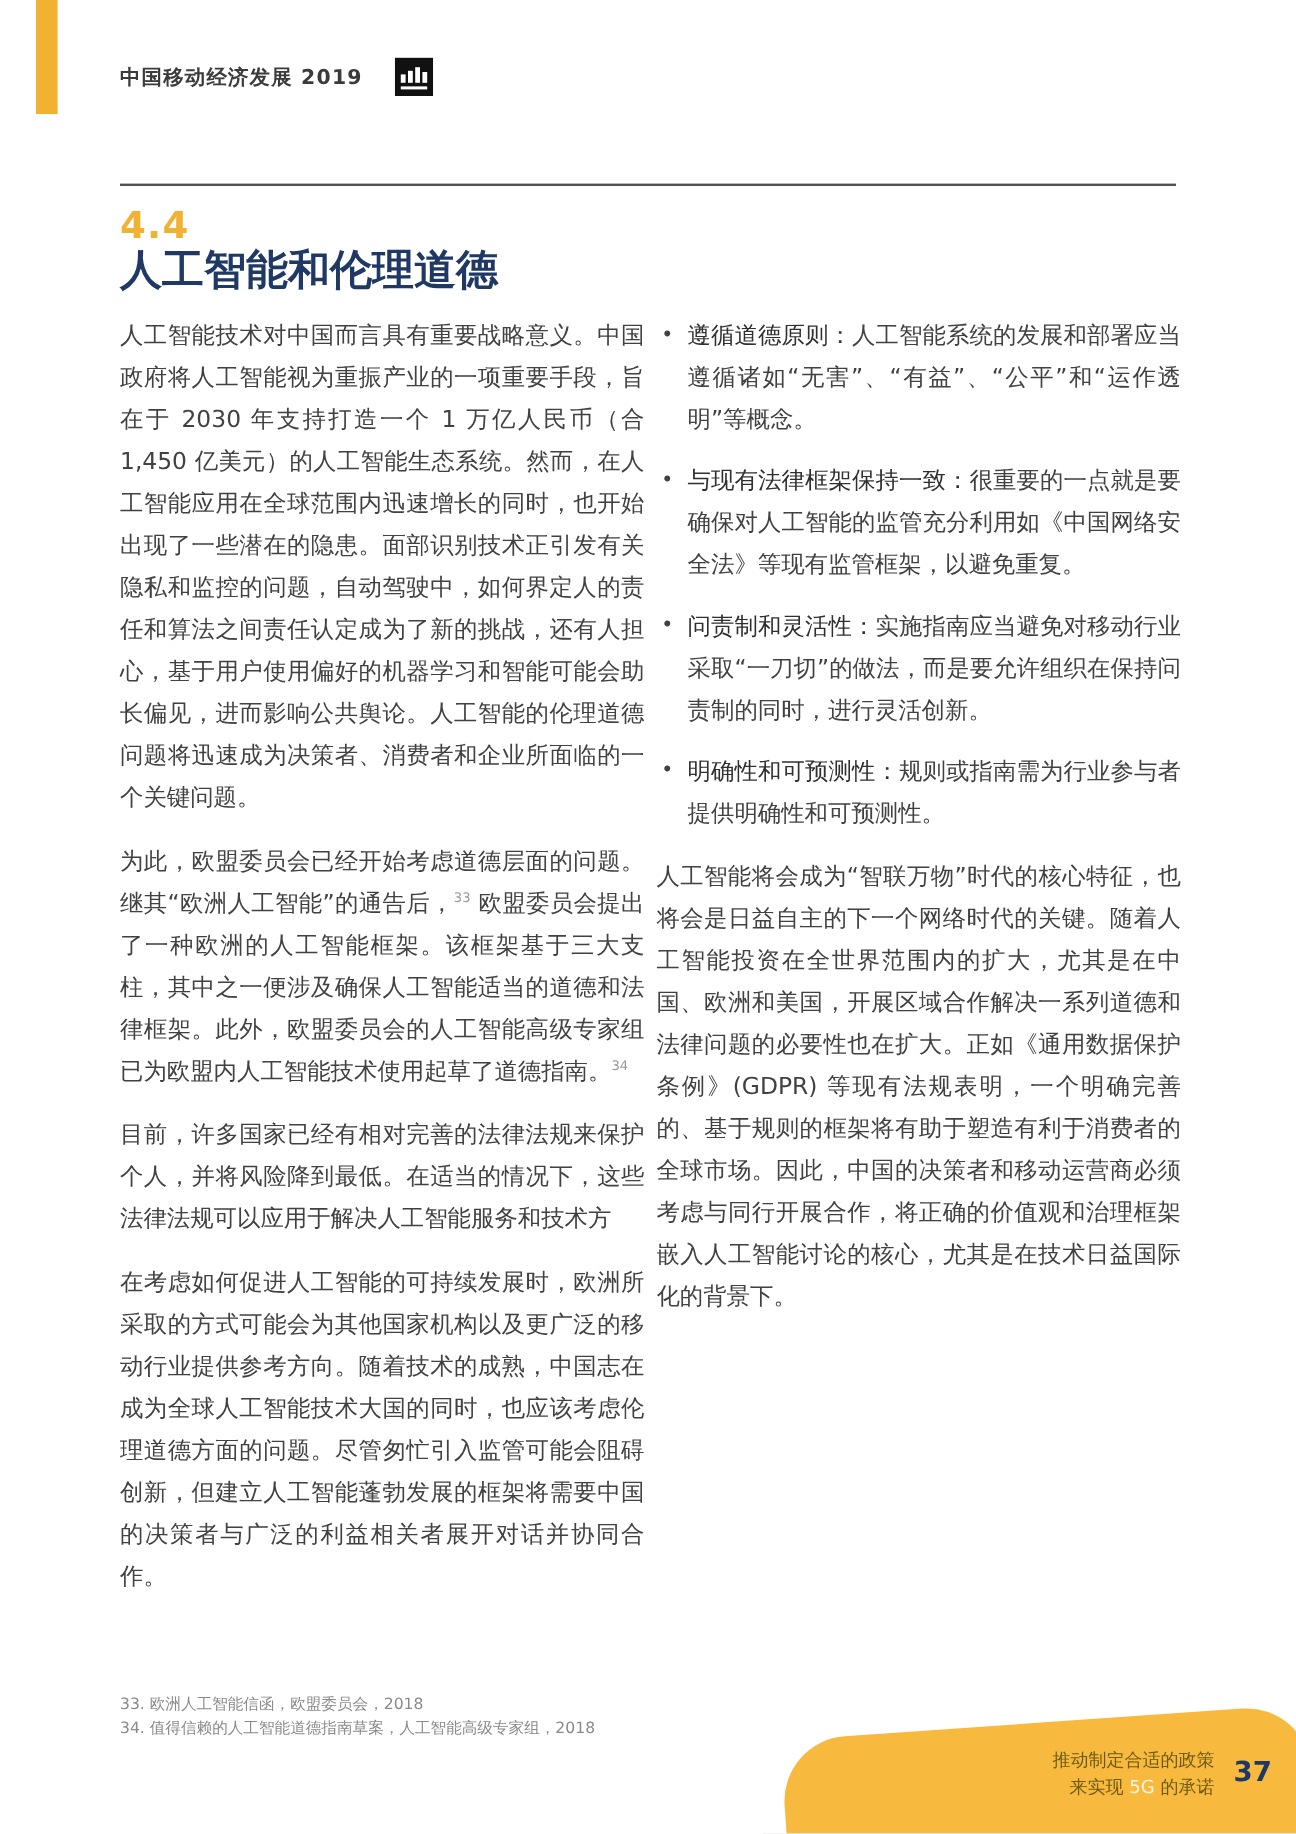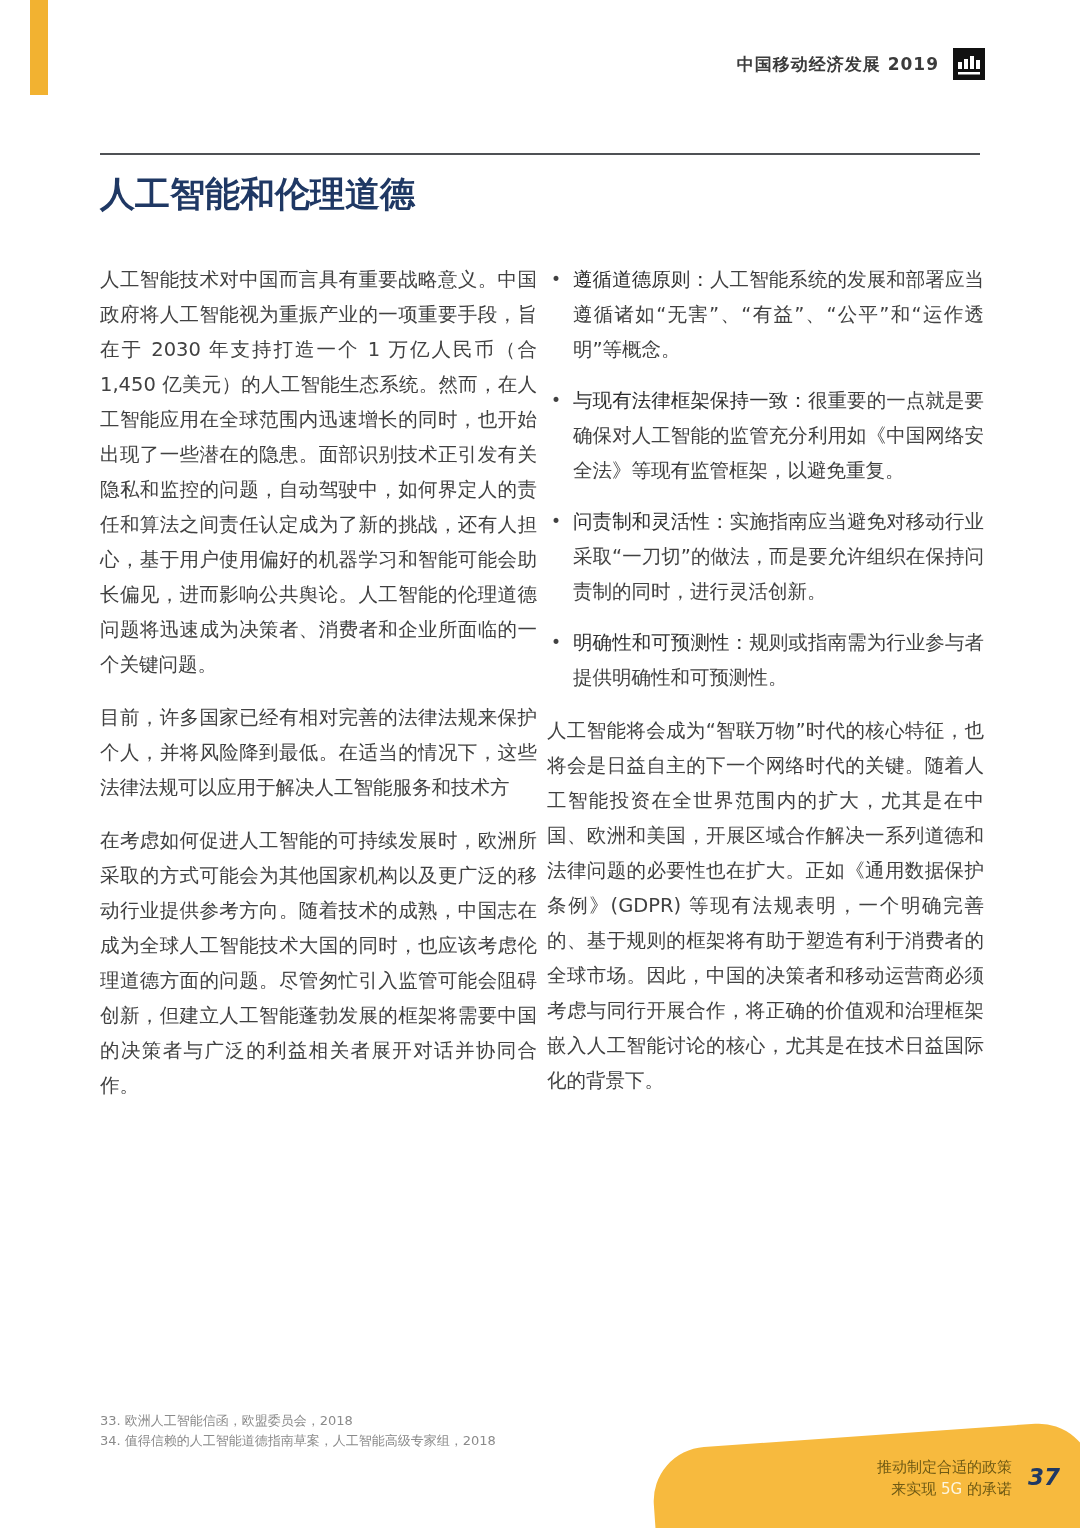--- a/index.html
+++ b/index.html
@@ -13,21 +13,21 @@
     color:var(--body-text,#414141);
   }
   
   .edge-bar{
     position:absolute;left:30px;top:0;width:18px;height:95px;
     background:var(--accent-yellow,#F2B231);
   }
   
   .header{
     position:absolute;top:48px;left:100px;right:95px;
-    display:flex;align-items:center;justify-content:flex-end;gap:14px;
+    display:flex;align-items:center;justify-content:flex-start;gap:27px;
   }
   .report-title{
     font-size:17px;font-weight:600;color:#3b3b3b;letter-spacing:1px;
   }
   .logo{width:32px;height:32px;display:block;}
   
   .rule{
     position:absolute;left:100px;top:153px;width:880px;height:2px;
     background:#4f5155;border:none;margin:0;
   }
@@ -67,21 +67,21 @@
     transform:rotate(-4deg);
   }
   .tagline{
     position:absolute;right:68px;top:1456px;width:260px;
     text-align:right;font-size:15px;line-height:22px;font-weight:400;
     color:#6F5A14;z-index:2;
   }
   .tagline .hl{color:#fdf6e0;}
   .pagenum{
     position:absolute;left:1028px;top:1464px;z-index:3;
-    font-size:23px;font-weight:bold;color:var(--heading-navy,#1F3864);font-style:italic;
+    font-size:23px;font-weight:bold;color:var(--heading-navy,#1F3864);
   }
 </style>
 </head>
 <body>
 
 <div class="page">
 
   <div class="edge-bar"></div>
 
   <div class="header">
@@ -92,27 +92,29 @@
       <rect x="11" y="11" width="4" height="10" fill="#ffffff"></rect>
       <rect x="17" y="8" width="4" height="13" fill="#ffffff"></rect>
       <rect x="23" y="12" width="4" height="9" fill="#ffffff"></rect>
       <rect x="5" y="24" width="22" height="2.5" fill="#ffffff"></rect>
     </svg>
   </div>
 
   <hr class="rule">
 
   <div class="section-head">
+    <div class="sec-num">4.4</div>
     <h1 class="sec-title">人工智能和伦理道德</h1>
   </div>
 
   <div class="columns">
 
     <div class="col">
       <p>人工智能技术对中国而言具有重要战略意义。中国政府将人工智能视为重振产业的一项重要手段，旨在于 2030 年支持打造一个 1 万亿人民币（合 1,450 亿美元）的人工智能生态系统。然而，在人工智能应用在全球范围内迅速增长的同时，也开始出现了一些潜在的隐患。面部识别技术正引发有关隐私和监控的问题，自动驾驶中，如何界定人的责任和算法之间责任认定成为了新的挑战，还有人担心，基于用户使用偏好的机器学习和智能可能会助长偏见，进而影响公共舆论。人工智能的伦理道德问题将迅速成为决策者、消费者和企业所面临的一个关键问题。</p>
+      <p><span>为此，欧盟委员会已经开始考虑道德层面的问题。继其“欧洲人工智能”的通告后，</span><sup class="ref">33</sup><span> 欧盟委员会提出了一种欧洲的人工智能框架。该框架基于三大支柱，其中之一便涉及确保人工智能适当的道德和法律框架。此外，欧盟委员会的人工智能高级专家组已为欧盟内人工智能技术使用起草了道德指南。</span><sup class="ref">34</sup></p>
       <p>目前，许多国家已经有相对完善的法律法规来保护个人，并将风险降到最低。在适当的情况下，这些法律法规可以应用于解决人工智能服务和技术方</p>
       <p>在考虑如何促进人工智能的可持续发展时，欧洲所采取的方式可能会为其他国家机构以及更广泛的移动行业提供参考方向。随着技术的成熟，中国志在成为全球人工智能技术大国的同时，也应该考虑伦理道德方面的问题。尽管匆忙引入监管可能会阻碍创新，但建立人工智能蓬勃发展的框架将需要中国的决策者与广泛的利益相关者展开对话并协同合作。</p>
     </div>
 
     <div class="col">
       <ul class="principles">
         <li>
           <span class="marker">•</span><span class="lead">遵循道德原则：</span><span>人工智能系统的发展和部署应当遵循诸如“无害”、“有益”、“公平”和“运作透明”等概念。</span>
         </li>
         <li>

